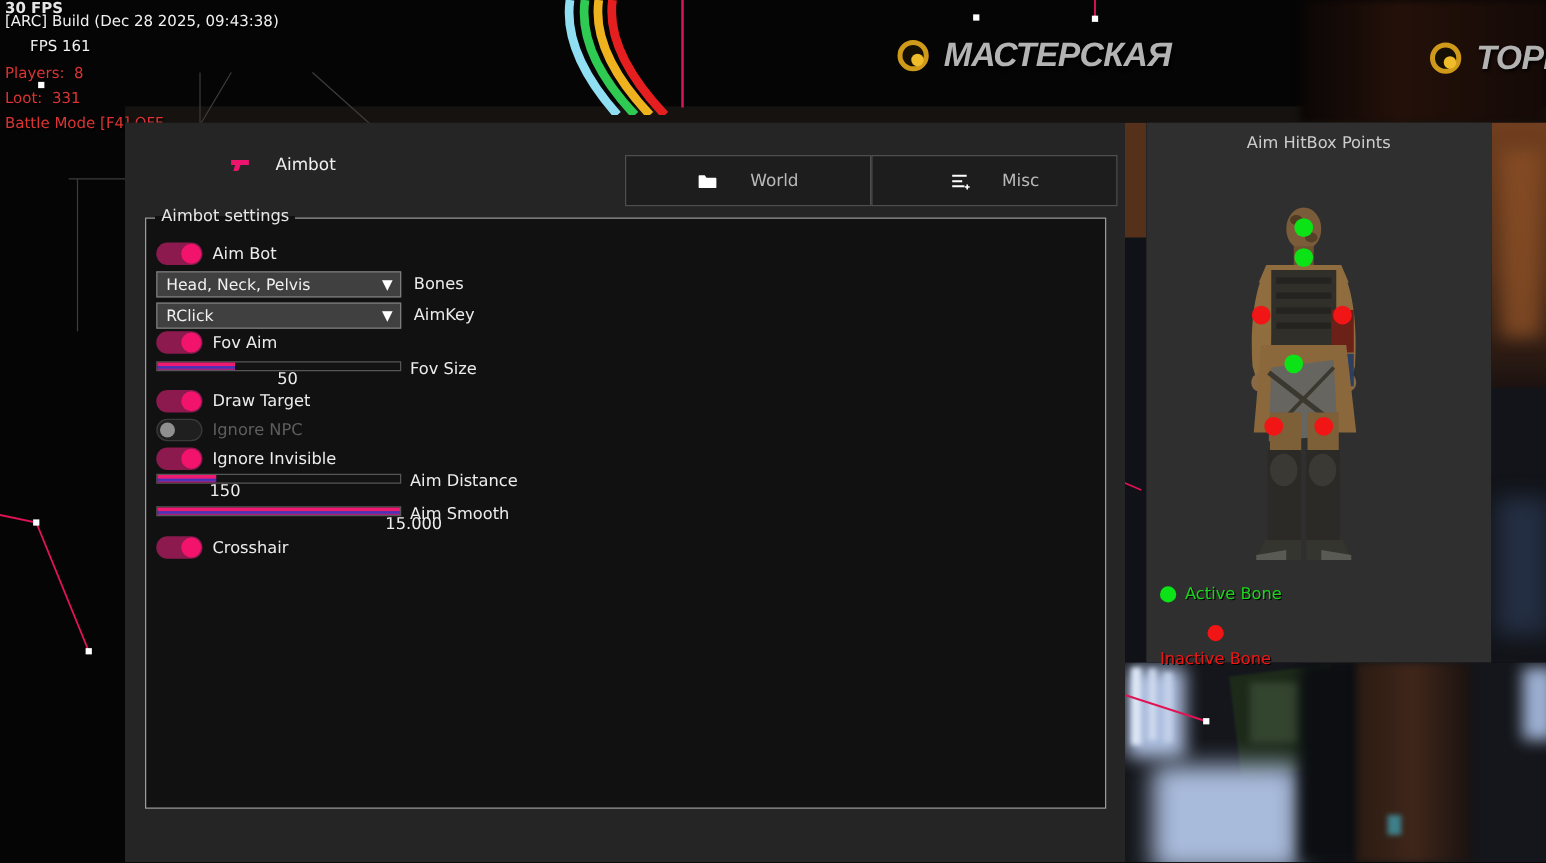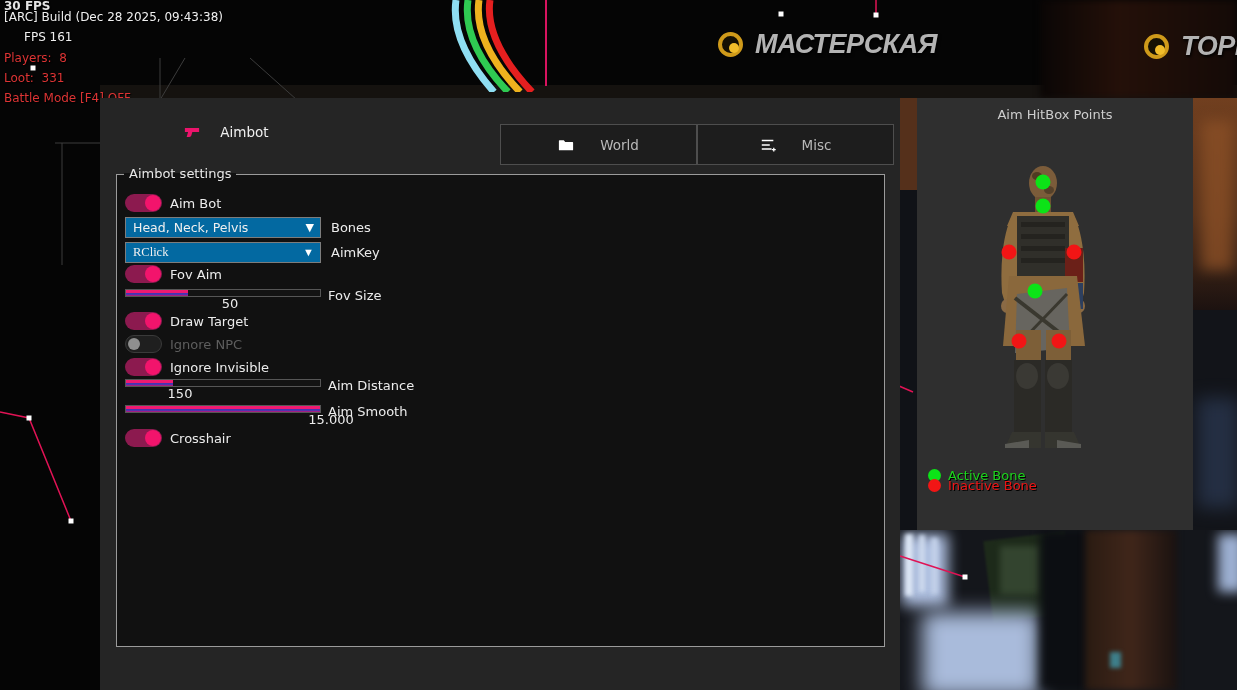--- a/index.html
+++ b/index.html
@@ -36,21 +36,21 @@
          border:1px solid #9b9b9b;box-sizing:border-box;}
   .group-legend{position:absolute;left:7px;top:-9px;padding:0 5px;font-size:13px;color:#e8e8e8;
                 background:linear-gradient(180deg,#252525 47%,#111 47%);}
   .toggle{position:absolute;width:37px;height:18px;border-radius:9px;box-sizing:border-box;}
   .toggle.on{background:#8c1a4f;}
   .toggle.on::after{content:"";position:absolute;right:1px;top:1px;width:16px;height:16px;border-radius:50%;background:#f2146c;}
   .toggle.off{background:#1f1f1f;border:1px solid #3a3a3a;}
   .toggle.off::after{content:"";position:absolute;left:2px;top:2px;width:12px;height:12px;border-radius:50%;background:#8f8f8f;}
   .ctl-label{position:absolute;font-size:13px;color:#ececec;white-space:nowrap;}
   .ctl-label.dim{color:#5e5e5e;}
-  .dropdown{position:absolute;width:196px;height:21px;background:#0369a1;border:1px solid #7d7d7d;
+  .dropdown{position:absolute;width:196px;height:21px;background:#404040;border:1px solid #7d7d7d;
             box-sizing:border-box;color:#f0f0f0;font-size:12.5px;line-height:19px;padding:0 7px;}
   .dropdown .chev{position:absolute;right:6px;top:0;line-height:19px;font-size:11px;color:#fff;}
   .slider{position:absolute;width:196px;height:8px;background:#131313;border:1px solid #565656;box-sizing:border-box;}
   .slider .fill{height:100%;background:linear-gradient(180deg,#f01a72 0%,#ee1a71 42%,#4433b4 55%,#4537b8 72%,#c9156b 100%);}
   .slider-val{position:absolute;font-size:13px;color:#ededed;transform:translateX(-50%);white-space:nowrap;}
   
   .hitbox-panel{position:absolute;left:917px;top:98px;width:276px;height:432px;background:#2f2f2f;}
   .hitbox-title{position:absolute;left:0;top:9px;width:100%;text-align:center;font-size:13px;color:#cdcdcd;}
   .bone-dot{position:absolute;width:15px;height:15px;border-radius:50%;transform:translate(-50%,-50%);}
   .legend-row{position:absolute;display:flex;align-items:center;gap:7px;font-size:13px;
@@ -172,21 +172,21 @@
 
       <div class="toggle on" style="left:8px;top:19px;"></div>
       <span class="ctl-label" style="left:53px;top:21px;">Aim Bot</span>
 
       <div class="dropdown" style="left:8px;top:42px;">
         <span>Head, Neck, Pelvis</span>
         <span class="chev">▼</span>
       </div>
       <span class="ctl-label" style="left:214px;top:45px;">Bones</span>
 
-      <div class="dropdown" style="left:8px;top:67px;font-family:Liberation Serif, serif;">
+      <div class="dropdown" style="left:8px;top:67px;">
         <span>RClick</span>
         <span class="chev">▼</span>
       </div>
       <span class="ctl-label" style="left:214px;top:70px;">AimKey</span>
 
       <div class="toggle on" style="left:8px;top:90px;"></div>
       <span class="ctl-label" style="left:53px;top:92px;">Fov Aim</span>
 
       <div class="slider" style="left:8px;top:114px;">
         <div class="fill" style="width: 32%;"></div>
@@ -263,19 +263,19 @@
         <div class="bone-dot" style="left: 157px; top: 154px; background: rgb(242, 21, 21);"></div>
         <div class="bone-dot" style="left: 118px; top: 193px; background: rgb(12, 227, 23);"></div>
         <div class="bone-dot" style="left: 102px; top: 243px; background: rgb(242, 21, 21);"></div>
         <div class="bone-dot" style="left: 142px; top: 243px; background: rgb(242, 21, 21);"></div>
       </div>
 
     <div class="legend-row" style="left:11px;top:370px;">
       <span class="legend-dot" style="background: rgb(12, 227, 23);"></span>
       <span style="color: rgb(28, 212, 28);">Active Bone</span>
     </div>
-    <div class="legend-row" style="left:11px;top:380px;">
+    <div class="legend-row" style="left:11px;top:402px;flex-direction:column;">
       <span class="legend-dot" style="background: rgb(242, 21, 21);"></span>
       <span style="color: rgb(238, 21, 21);">Inactive Bone</span>
     </div>
   </div>
 
 </div>
 
 </body></html>

